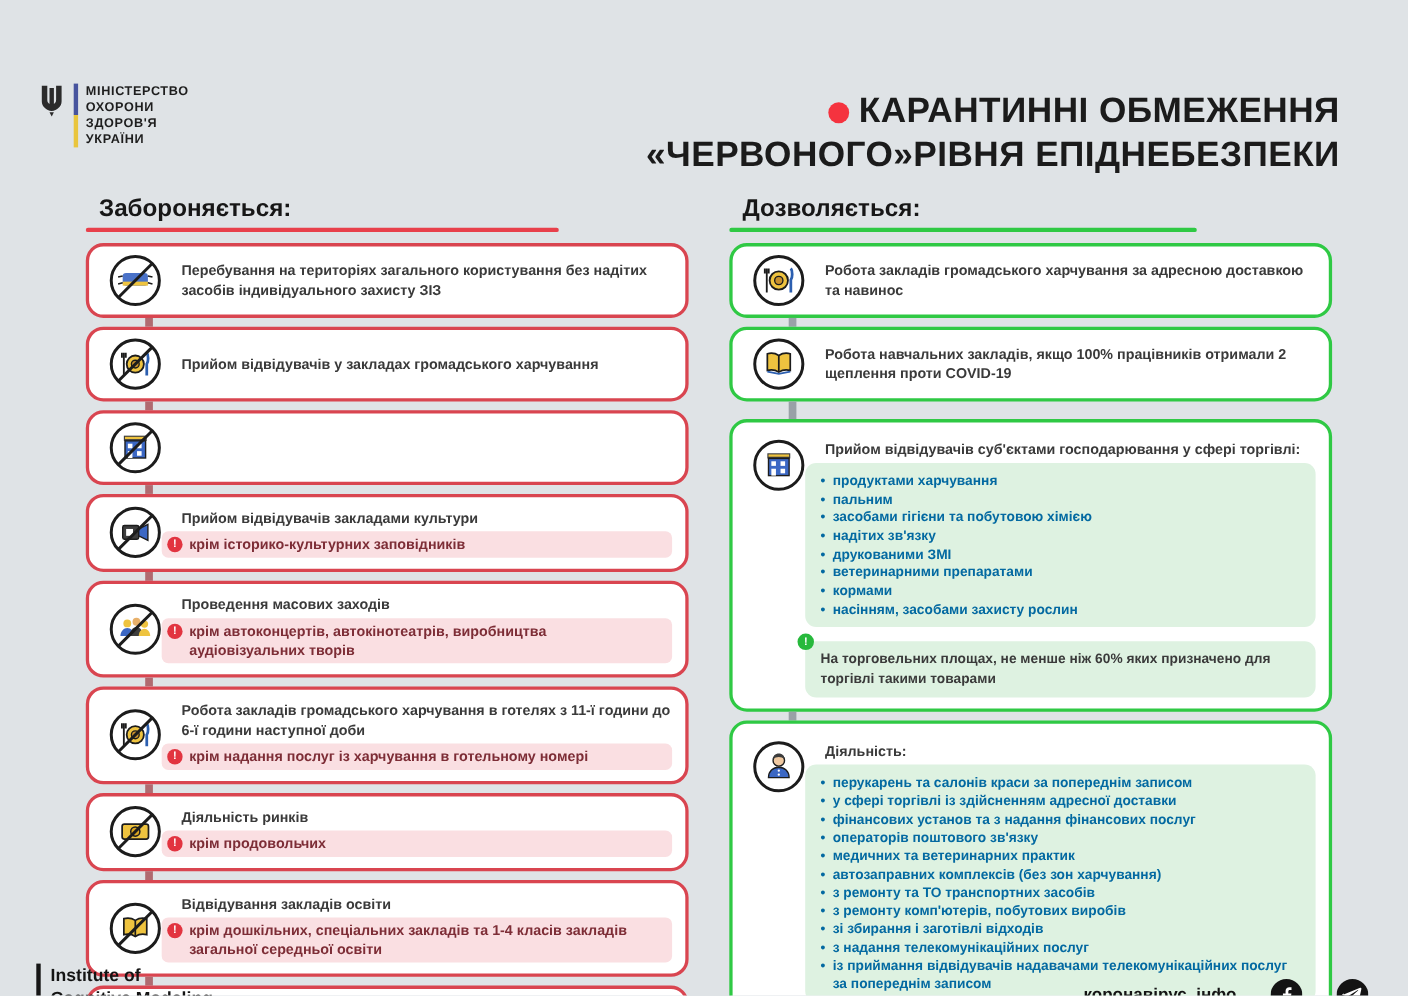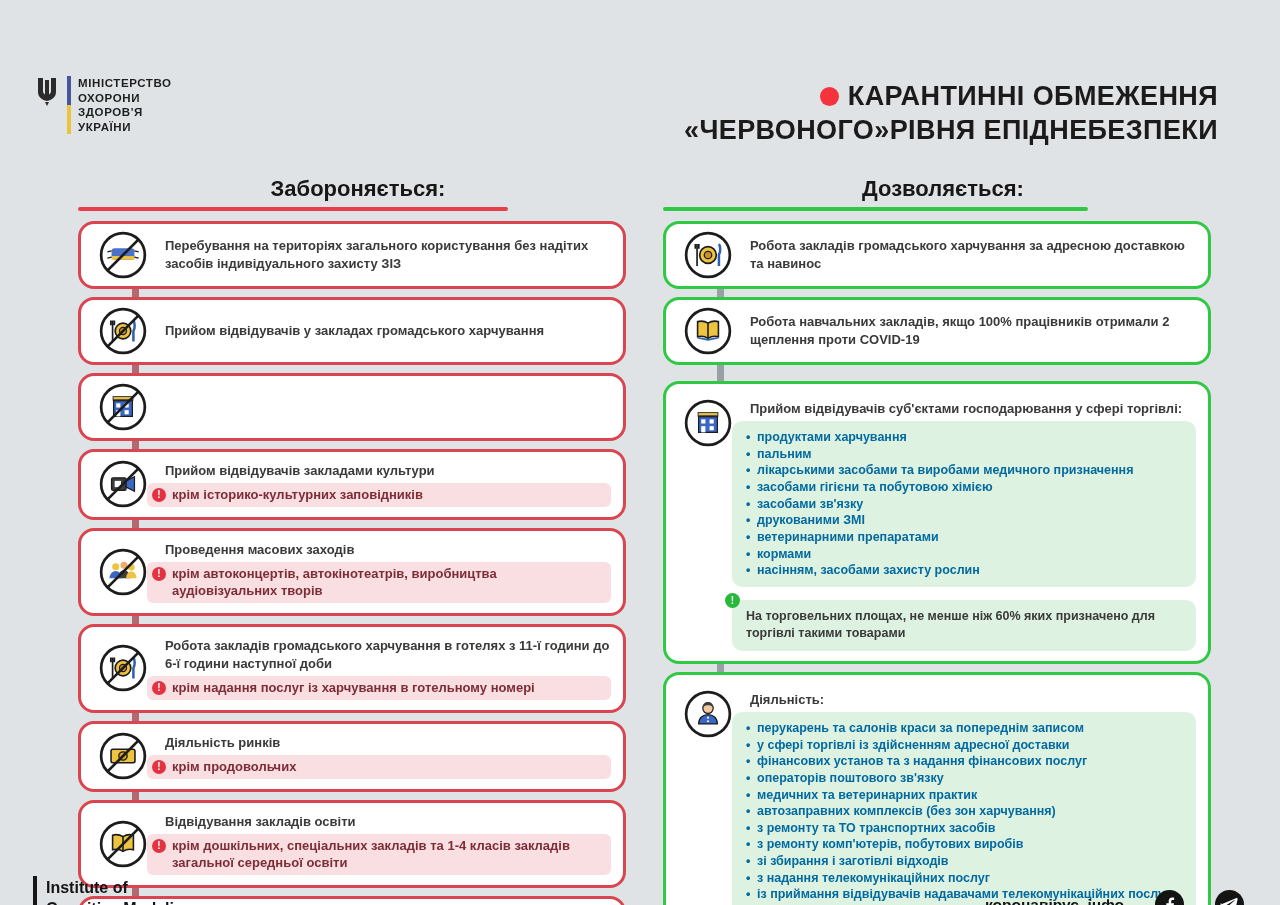--- a/index.html
+++ b/index.html
@@ -5,29 +5,29 @@
   html,body{margin:0;padding:0;}
   body{width:1280px;height:905px;overflow:hidden;background:#dfe3e6;
        font-family:"Liberation Sans",sans-serif;color:#2e2e2e;}
   .canvas{position:relative;width:1280px;height:880px;background:#dfe3e6;margin-top:44px;}
 
   
   .moz-logo{position:absolute;top:32px;left:34px;display:flex;align-items:flex-start;gap:7px;}
   .moz-bar{width:4px;height:58px;background:linear-gradient(#47549e 50%,#e9c53d 50%);}
   .moz-text{font-size:11.5px;font-weight:700;letter-spacing:.6px;color:#1e1e1e;line-height:1.28;}
   .title{position:absolute;top:36px;right:62px;text-align:right;
-         font-size:27px;font-weight:800;letter-spacing:.4px;color:#1b1b1b;line-height:1.25;}
+         font-size:32px;font-weight:800;letter-spacing:.4px;color:#1b1b1b;line-height:1.25;}
   .red-dot{display:inline-block;width:19px;height:19px;border-radius:50%;
            background:#f5333f;margin-right:9px;transform:translateY(1px);}
 
   
   .col{position:absolute;top:132px;width:548px;}
   .col-left{left:78px;}
   .col-right{left:663px;}
-  .col-head{font-size:22px;font-weight:800;color:#171717;margin:0 0 5px 12px;text-align:center;}
+  .col-head{font-size:22px;font-weight:800;color:#171717;margin:0 0 5px 12px;}
   .rule{height:4px;border-radius:2px;margin-bottom:10px;}
   .rule.red{background:#e8404b;width:430px;}
   .rule.green{background:#2fc944;width:425px;}
 
   
   .card{background:#fff;border:3px solid #d94550;border-radius:16px;
         display:flex;align-items:center;gap:14px;padding:6px 12px 6px 14px;min-height:44px;}
   .card.green{border-color:#2fc944;}
   .card.top{align-items:flex-start;padding-top:12px;}
   .picto{flex:0 0 56px;display:flex;justify-content:center;}
@@ -309,23 +309,22 @@
             <rect x="25.5" y="20.5" width="4" height="4" fill="#fff"></rect>
           <rect x="17.5" y="27" width="4" height="6" fill="#fff"></rect>
             <rect x="25.5" y="27" width="4" height="4" fill="#fff"></rect>
         </svg>
       </span>
       <div class="content">
         <div class="main-t">Прийом відвідувачів суб'єктами господарювання у сфері торгівлі:</div>
         <div class="panel">
           <div class="b-item">продуктами харчування</div>
           <div class="b-item">пальним</div>
-          <div class="b-item">лікарськими засобами та виробами медичного призначення</div>
           <div class="b-item">засобами гігієни та побутовою хімією</div>
-          <div class="b-item">засобами зв'язку</div>
+          <div class="b-item">надітих зв'язку</div>
           <div class="b-item">друкованими ЗМІ</div>
           <div class="b-item">ветеринарними препаратами</div>
           <div class="b-item">кормами</div>
           <div class="b-item">насінням, засобами захисту рослин</div>
         </div>
         <div class="panel note-panel">
           <span class="note-dot">!</span>
           <span>На торговельних площах, не менше ніж 60% яких призначено для торгівлі такими товарами</span>
         </div>
       </div>

